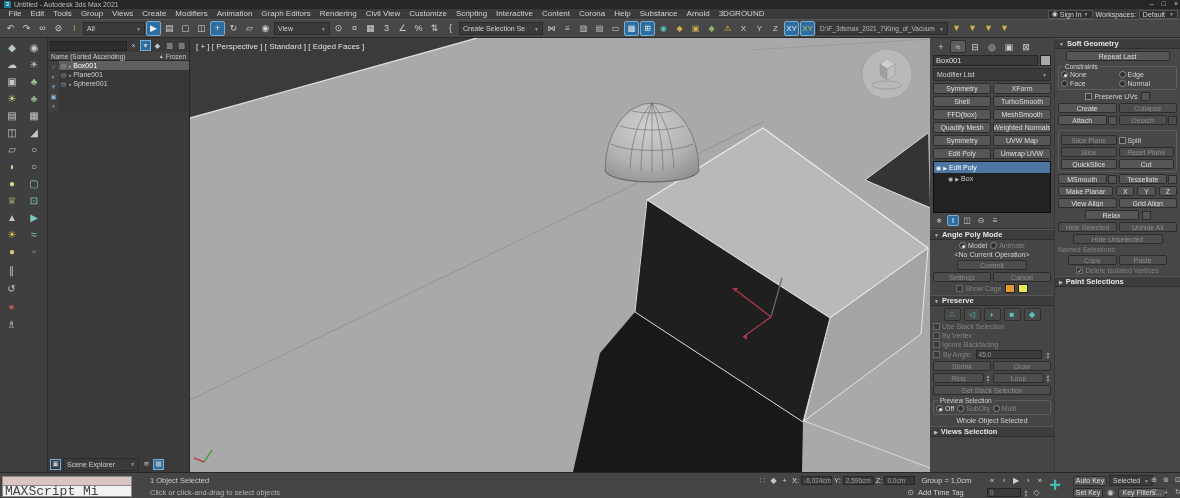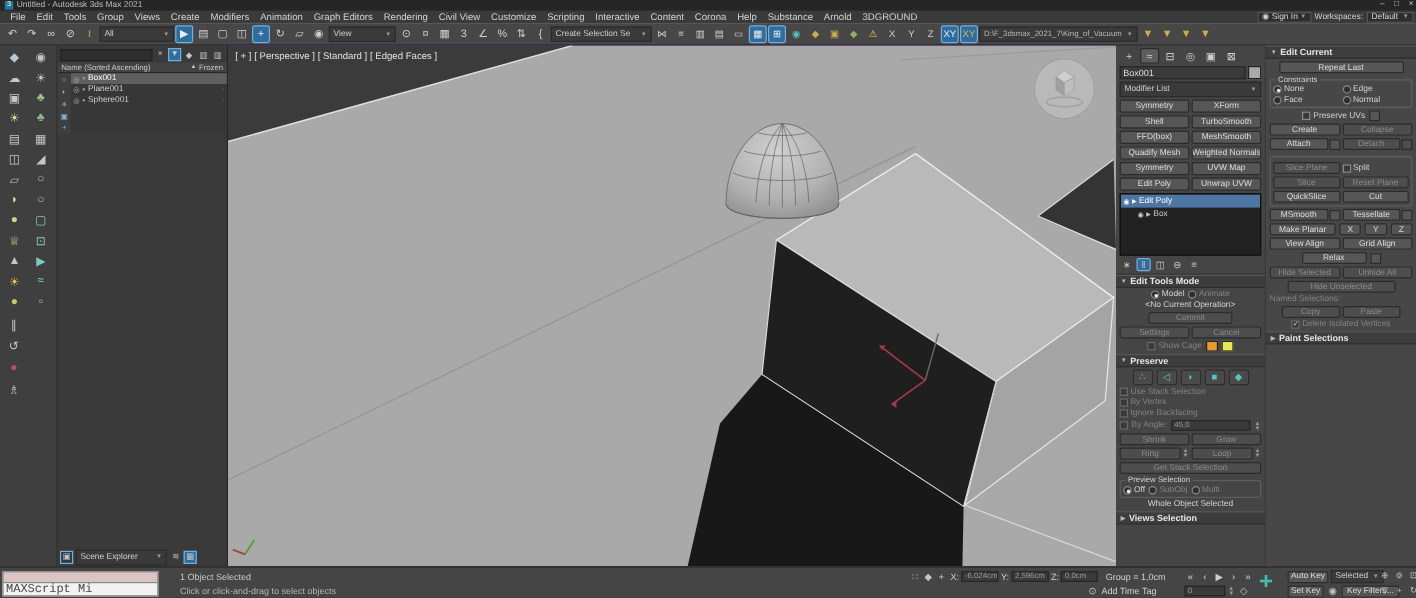--- a/index.html
+++ b/index.html
@@ -2,21 +2,21 @@
 <html><head>
 <meta charset="utf-8">
 <style>
 *{box-sizing:border-box;margin:0;padding:0}
 html,body{width:1180px;height:498px;overflow:hidden}
 body{font-family:"Liberation Sans",sans-serif;background:#444;color:#d6d6d6;position:relative;font-size:8px}
 
 .titlebar{height:9px;background:#262626;display:flex;align-items:center;gap:3px;padding:0 4px;font-size:7px;color:#bdbdbd}
 .logo{width:7px;height:7px;background:#1c7c9c;color:#fff;font-size:6px;line-height:7px;text-align:center;flex:none}
 .winbtns{position:absolute;top:0;right:2px;display:flex;gap:8px;font-size:7px;color:#c9c9c9;z-index:9}
-.menubar{height:10px;background:#3a3a3a;display:flex;align-items:center;padding-left:4px;position:relative}
+.menubar{height:10px;background:#3a3a3a;display:flex;align-items:flex-start;padding-left:4px;position:relative}
 .menu{padding:0 4.5px;color:#d2d2d2;font-size:8px;white-space:nowrap}
 .mb-right{position:absolute;right:2px;top:0;height:10px;display:flex;align-items:center;gap:3px;font-size:7px}
 .signin{display:flex;align-items:center;gap:2px;background:#2e2e2e;border:1px solid #555;padding:0 3px;height:9px}
 .ws-dd{background:#2e2e2e;border:1px solid #555;padding:0 3px;height:9px;display:flex;align-items:center;gap:4px}
 
 .toolbar{height:19px;background:#474747;border-top:1px solid #565656;border-bottom:1px solid #2a2a2a;display:flex;align-items:center;gap:1px;padding:0 3px}
 .ic{width:15px;height:15px;display:flex;align-items:center;justify-content:center;font-size:9px;color:#cfcfcf;border:1px solid transparent;border-radius:2px;flex:none;line-height:1}
 .ic.on{background:#2e6da0;border-color:#79aed2;color:#eee}
 .dd{height:13px;background:#3a3a3a;border:1px solid #2b2b2b;display:flex;align-items:center;padding:0 3px;font-size:7px;color:#cfcfcf;gap:3px;flex:none;white-space:nowrap;overflow:hidden}
 .dd .car{font-size:5px;color:#9a9a9a;margin-left:auto}
@@ -86,21 +86,21 @@
 .sq.dis{background:#4d4d4d}
 .fld{background:#3a3a3a;border:1px solid #262626;color:#9c9c9c;height:9px;display:flex;align-items:center;padding:0 2px;font-size:6.5px}
 .spn{font-size:5px;color:#9a9a9a;width:6px;line-height:4px;text-align:center}
 .sob{width:17px;height:13px;background:#4a4a4a;border:1px solid #2f2f2f;border-radius:2px;color:#52c6c0;font-size:8px;display:flex;align-items:center;justify-content:center}
 .swc{width:10px;height:9px;border:1px solid #222;flex:none}
 .w100{width:100px;align-self:center}
 
 .statusbar{position:absolute;left:0;right:0;bottom:0;height:26px;background:#454545;border-top:1px solid #272727;font-size:7.5px}
 .listener{position:absolute;left:2px;bottom:1px;width:130px}
 .listener .pink{height:9px;background:#dcc4c4;border:1px solid #8a8a8a;border-bottom:none}
-.listener .white{height:12px;background:#f2f2f2;border:1px solid #8a8a8a;color:#444;font-family:"Liberation Mono",monospace;font-size:10px;padding:0 2px;line-height:11px}
+.listener .white{height:12px;background:#f2f2f2;border:1px solid #8a8a8a;color:#444;font-family:"Liberation Mono",monospace;font-size:13px;padding:0 2px;line-height:11px}
 .sbtext{position:absolute;color:#c9c9c9}
 .sbr{position:absolute;left:755px;top:0;right:0;height:100%}
 .clus{position:absolute;display:flex;align-items:center;gap:2px;white-space:nowrap}
 .sic2{width:11px;height:11px;display:flex;align-items:center;justify-content:center;font-size:8px;color:#c5c5c5;flex:none}
 .cofld{width:31px}
 .bigplus{position:absolute;left:287px;top:1px;width:26px;height:23px;display:flex;align-items:center;justify-content:center;font-size:20px;font-weight:bold;color:#3fbfb4}
 .navic{width:10px;height:10px;display:flex;align-items:center;justify-content:center;font-size:7px;color:#c5c5c5}
 .pbic{width:10px;height:11px;display:flex;align-items:center;justify-content:center;font-size:8px;color:#cfcfcf}
 </style>
 </head>
@@ -618,21 +618,21 @@
           <span class="stic">
             <span>⊖</span>
           </span>
           <span class="stic">
             <span>≡</span>
           </span>
         </div>
 
       <div class="rhead">
           <span class="arr">▼</span>
-          <span>Edit Tools Mode</span>
+          <span>Angle Poly Mode</span>
         </div>
       <div class="rbody">
         <div class="row c">
           <span class="chk">
               <span class="radio sel"></span>
               <span class="lbl">Model</span>
             </span>
           <span class="chk">
               <span class="radio"></span>
               <span class="dis-t">Animate</span>
@@ -751,21 +751,21 @@
 
       <div class="rhead">
           <span class="arr">▶</span>
           <span>Views Selection</span>
         </div>
     </div>
 
     <div class="col2">
       <div class="rhead">
           <span class="arr">▼</span>
-          <span>Edit Current</span>
+          <span>Soft Geometry</span>
         </div>
       <div class="rbody">
         <button class="btn h10" style="width:104px;align-self:center">
             <span>Repeat Last</span>
           </button>
         <div class="grp">
           <span class="gtitle">Constraints</span>
           <div class="r2">
             <span class="chk">
                 <span class="radio sel"></span>

